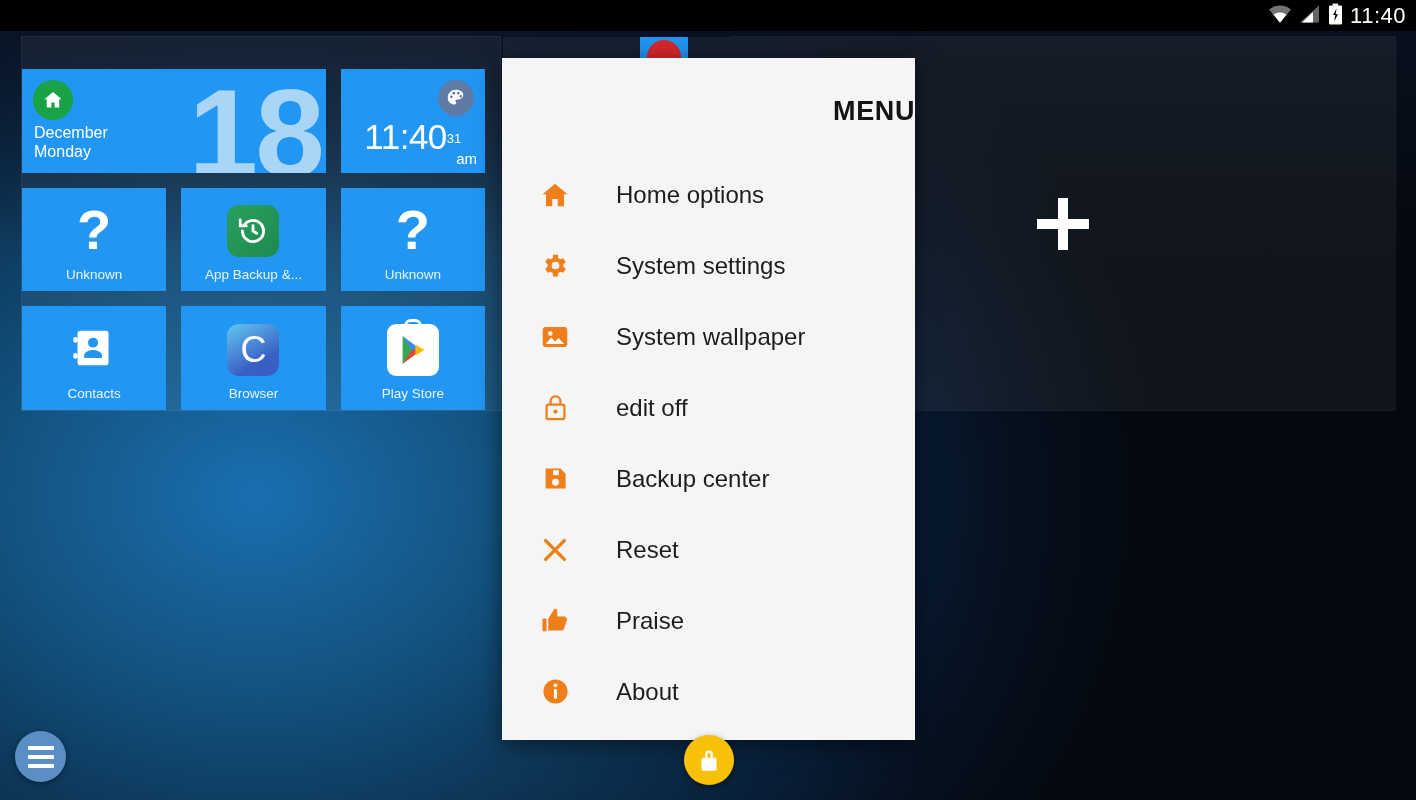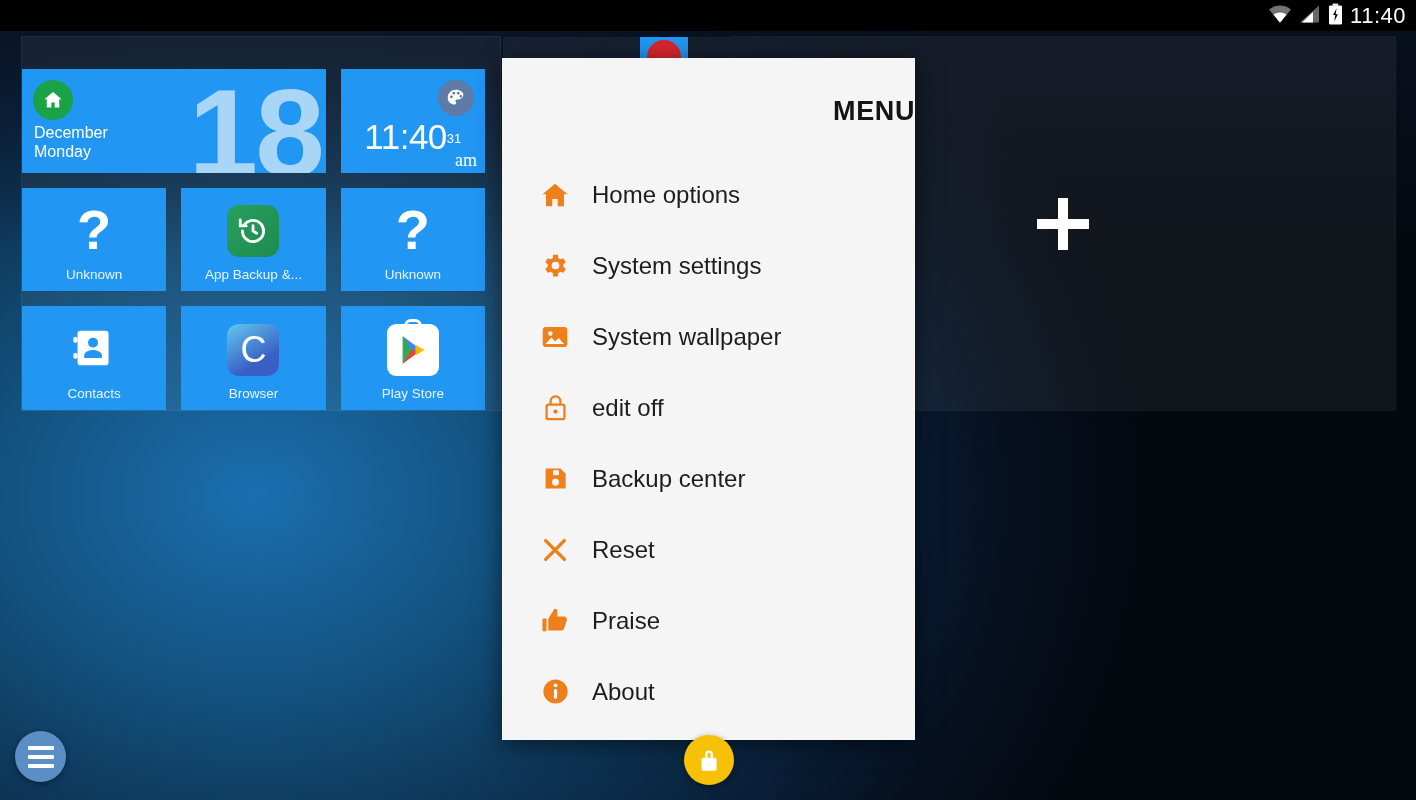--- a/index.html
+++ b/index.html
@@ -77,21 +77,21 @@
   .palette-badge{
     position:absolute; right:11px; top:11px; width:36px; height:36px;
     border-radius:50%; background:#5e7ba3;
     display:flex; align-items:center; justify-content:center;
   }
   .clock-wrap{
     position:absolute; left:0; right:0; top:50px; text-align:center; color:#fff;
   }
   .clock-main{ font-size:35px; line-height:1; letter-spacing:-.5px; }
   .clock-sup{ font-size:13px; vertical-align:super; }
-  .clock-ampm{ font-size:18px; display:block; text-align:right; margin:-4px 8px 0 0;font-family:Liberation Serif, serif; }
+  .clock-ampm{ font-size:15px; display:block; text-align:right; margin:-4px 8px 0 0; }
 
   .qmark{ font-size:56px; color:#fff; font-weight:bold; line-height:1; margin-bottom:18px; }
 
   
   #page-empty{
     position:absolute; left:503px; top:37px; width:227px; height:373px;
     background:rgba(255,255,255,.055);
     z-index:9;
   }
   #page-add{
@@ -127,21 +127,21 @@
     margin-top:38px; letter-spacing:.6px;
   }
   #menu-list{ margin-top:32px; }
   .menu-item{
     display:flex; align-items:center; height:71px; padding-left:36px; cursor:pointer;
   }
   .menu-item .mi-icon{
     width:34px; height:34px; flex:0 0 34px;
     display:flex; align-items:center; justify-content:center; margin-right:20px;
   }
-  .menu-item .mi-label{ font-size:24px; color:#1d1d1d; }
+  .menu-item .mi-label{ font-size:24px; color:#1d1d1d;margin-left:24px; }
 
   
   #menu-fab{
     position:absolute; left:15px; top:731px; width:51px; height:51px;
     border-radius:50%; background:#5a8ec4; z-index:35;
     display:flex; flex-direction:column; align-items:center; justify-content:center; gap:5px;
     box-shadow:0 2px 6px rgba(0,0,0,.4);
   }
   #menu-fab span{ display:block; width:26px; height:4px; background:#fff; border-radius:1px; }
   #lock-fab{

